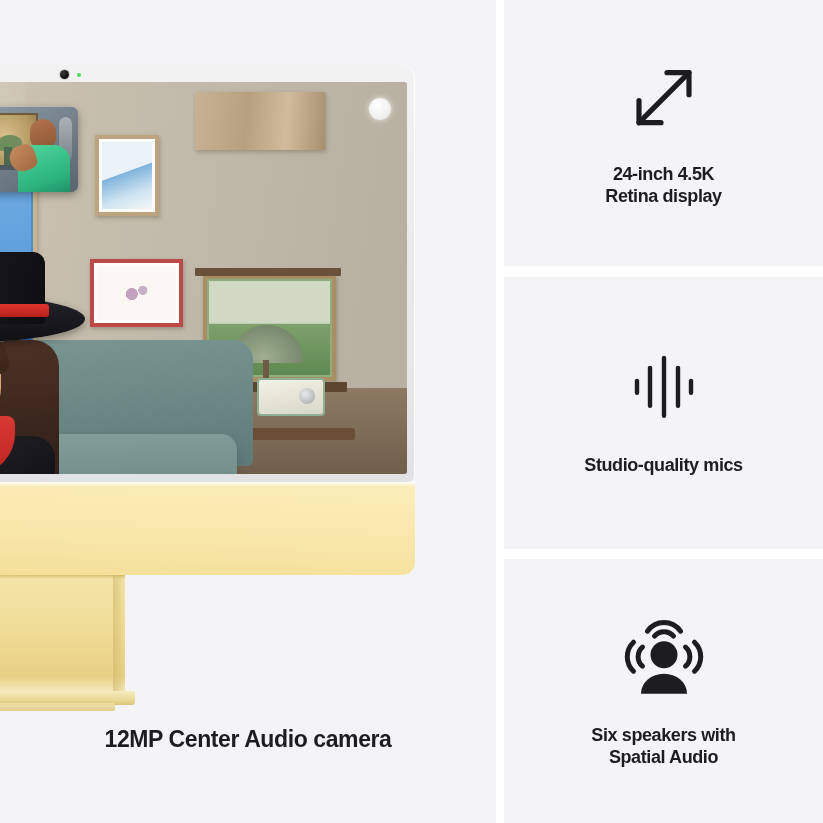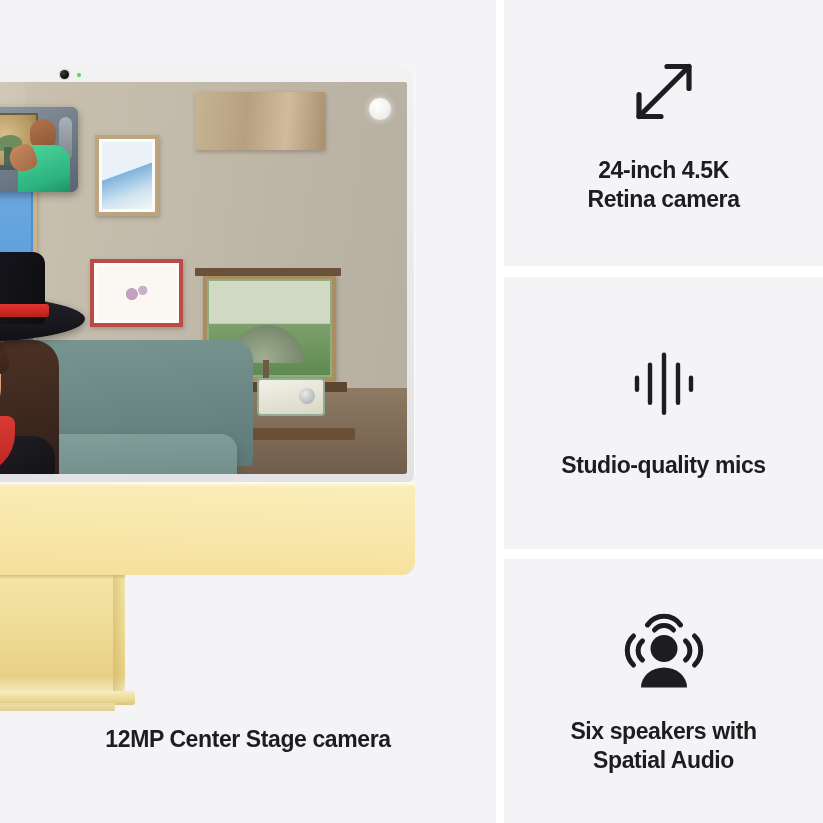--- a/index.html
+++ b/index.html
@@ -339,21 +339,21 @@
   }
 
   .tile-icon {
     display:flex;
     align-items:center;
     justify-content:center;
     margin-bottom: 26px;
   }
 
   .tile-label {
-    font-size:23px;
+    font-size:18px;
     font-weight:700;
     letter-spacing:-0.4px;
     color:#1d1d1f;
     line-height:1.24;
     text-align:center;
   }
 
   .tile-2 .tile-icon { margin-bottom: 30px; }
   .tile-3 .tile-icon { margin-bottom: 24px; }
 </style>
@@ -440,35 +440,35 @@
       <div class="imac-chin"></div>
       <div class="imac-chin-hl"></div>
 
       <div class="imac-neck"></div>
       <div class="imac-neck-edge"></div>
       <div class="imac-neck-right"></div>
       <div class="imac-base"></div>
       <div class="imac-base-foot"></div>
     </div>
 
-    <div class="left-caption">12MP Center Stage camera</div>
+    <div class="left-caption">12MP Center Audio camera</div>
   </div>
 
   <div class="tile tile-1">
     <div class="tile-inner">
       <div class="tile-icon">
         <svg width="78" height="78" viewBox="0 0 78 78" fill="none" stroke="#1d1d1f" stroke-width="5.2" stroke-linecap="round" stroke-linejoin="round">
           <line x1="14" y1="64" x2="64" y2="14"></line>
           <polyline points="42,14 64,14 64,36"></polyline>
           <polyline points="36,64 14,64 14,42"></polyline>
         </svg>
       </div>
       <div class="tile-label">
         <div>24-inch 4.5K</div>
-        <div>Retina camera</div>
+        <div>Retina display</div>
       </div>
     </div>
   </div>
 
   <div class="tile tile-3">
     <div class="tile-inner">
       <div class="tile-icon">
         <svg width="86" height="86" viewBox="0 0 86 86" fill="none">
           <g stroke="#1d1d1f" stroke-width="5" stroke-linecap="round" fill="none">
 

